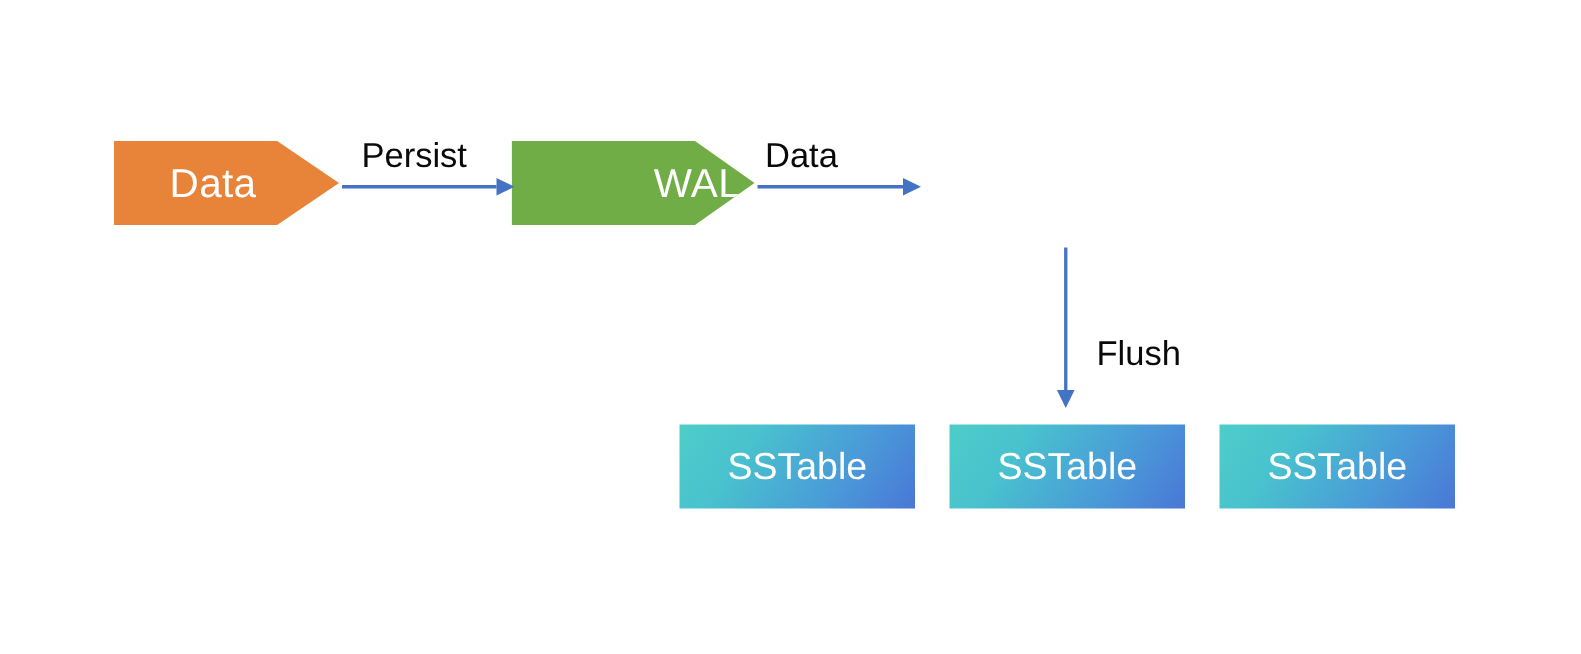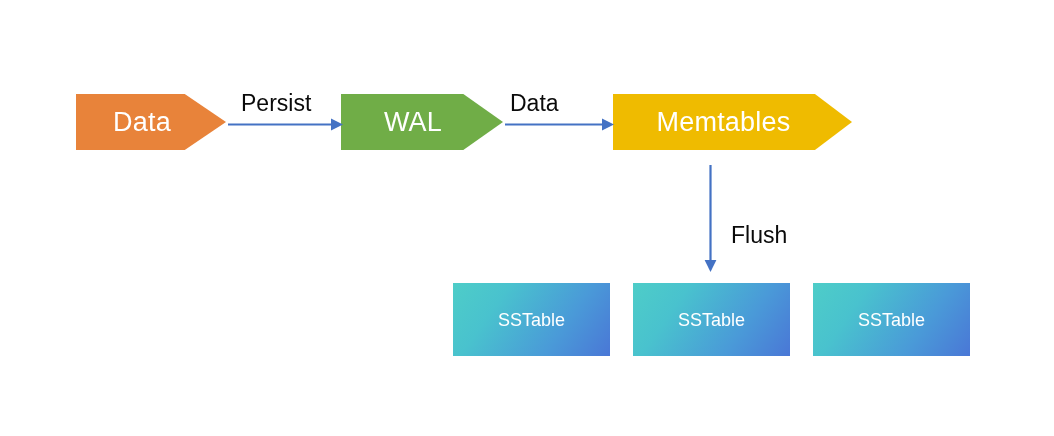--- a/index.html
+++ b/index.html
@@ -47,41 +47,42 @@
     background: #E8833A;
     clip-path: polygon(0 0, 72.5% 0, 100% 50%, 72.5% 100%, 0 100%);
   }
   #node-wal {
     left: 341px;
     top: 94px;
     width: 162px;
     height: 56px;
     background: #70AD47;
     clip-path: polygon(0 0, 75.5% 0, 100% 50%, 75.5% 100%, 0 100%);
+    justify-content: flex-end;
   }
   #node-memtables {
     left: 613px;
     top: 94px;
     width: 239px;
     height: 56px;
     background: #EFBB00;
     clip-path: polygon(0 0, 84.5% 0, 100% 50%, 84.5% 100%, 0 100%);
   }
 
   
   .sstable {
     position: absolute;
     top: 283px;
     width: 157px;
-    height: 73px;
+    height: 56px;
     display: flex;
     align-items: center;
     justify-content: center;
     color: #ffffff;
-    font-size: 18px;
+    font-size: 25px;
     line-height: 1;
     white-space: nowrap;
     background: linear-gradient(125deg, #4ECDC8 0%, #49C2CE 28%, #4A9AD8 68%, #4A77D6 100%);
   }
   #sstable-1 { left: 453px; }
   #sstable-2 { left: 633px; }
   #sstable-3 { left: 813px; }
 
   
   .connector {
@@ -106,23 +107,20 @@
 <div id="canvas">
 
   <div class="chevron" id="node-data">
     <span class="chev-label">Data</span>
   </div>
 
   <div class="chevron" id="node-wal">
     <span class="chev-label">WAL</span>
   </div>
 
-  <div class="chevron" id="node-memtables">
-    <span class="chev-label">Memtables</span>
-  </div>
 
   <svg class="connector" id="edge-persist" style="left:226px; top:110px;" width="120" height="30" viewBox="0 0 120 30">
     <line x1="2" y1="14.5" x2="105" y2="14.5" stroke="#4472C4" stroke-width="2.2"></line>
     <path d="M105 8.6 L117 14.5 L105 20.4 Z" fill="#4472C4"></path>
   </svg>
   <div class="edge-label" id="label-persist">Persist</div>
 
   <svg class="connector" id="edge-apply" style="left:503px; top:110px;" width="115" height="30" viewBox="0 0 115 30">
     <line x1="2" y1="14.5" x2="99" y2="14.5" stroke="#4472C4" stroke-width="2.2"></line>
     <path d="M99 8.6 L111 14.5 L99 20.4 Z" fill="#4472C4"></path>

